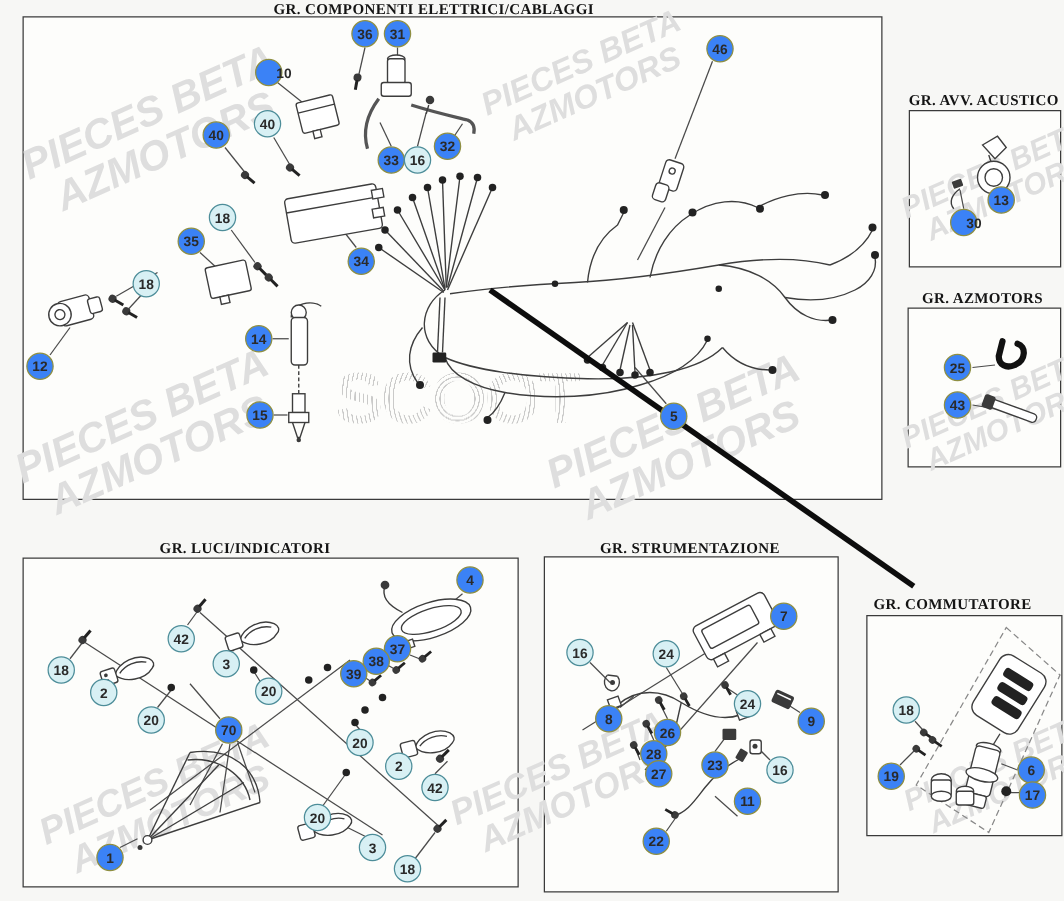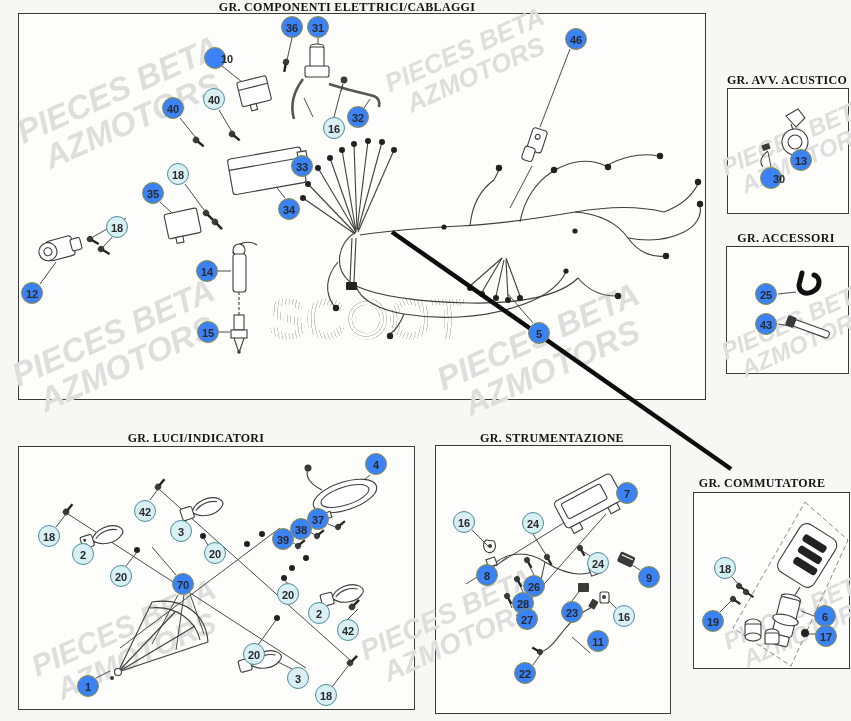--- a/index.html
+++ b/index.html
@@ -31,21 +31,21 @@
 
   <div class="panel" style="left:18px;top:13px;width:686px;height:385px;"></div>
   <div class="panel" style="left:727px;top:88px;width:120px;height:124px;"></div>
   <div class="panel" style="left:726px;top:246px;width:121px;height:126px;"></div>
   <div class="panel" style="left:18px;top:446px;width:395px;height:262px;"></div>
   <div class="panel" style="left:435px;top:445px;width:234px;height:267px;"></div>
   <div class="panel" style="left:693px;top:492px;width:155px;height:175px;"></div>
 
   <div class="panel-title" style="left:347px;top:0px;">GR. COMPONENTI ELETTRICI/CABLAGGI</div>
   <div class="panel-title" style="left:787px;top:73px;">GR. AVV. ACUSTICO</div>
-  <div class="panel-title" style="left:786px;top:231px;">GR. ACCESSORI</div>
+  <div class="panel-title" style="left:786px;top:231px;">GR. AZMOTORS</div>
   <div class="panel-title" style="left:196px;top:431px;">GR. LUCI/INDICATORI</div>
   <div class="panel-title" style="left:552px;top:431px;">GR. STRUMENTAZIONE</div>
   <div class="panel-title" style="left:762px;top:476px;">GR. COMMUTATORE</div>
 
   <div id="wm-layer">
       <div class="wm" style="left: 125px; top: 105px; font-size: 33px; transform: translate(-50%, -50%) rotate(-24deg);">
         <div>PIECES BETA</div>
         <div>AZMOTORS</div>
       </div>
       <div class="wm" style="left: 470px; top: 62px; font-size: 26px; transform: translate(-50%, -50%) rotate(-24deg);">
@@ -496,21 +496,21 @@
       </g>
     <circle class="k" cx="805" cy="633" r="4"></circle>
   </svg>
 
 <div class="callout yellow" style="left: 281px; top: 16px;">36</div>
     <div class="callout yellow" style="left: 307px; top: 16px;">31</div>
     <div class="callout yellow" style="left: 204px; top: 47px; padding-left: 16px;">10</div>
     <div class="callout yellow" style="left: 565px; top: 28px;">46</div>
     <div class="callout yellow" style="left: 162px; top: 97px;">40</div>
     <div class="callout cyan" style="left: 203px; top: 88px;">40</div>
-    <div class="callout yellow" style="left: 291px; top: 117px; margin-top: 38px;">33</div>
+    <div class="callout yellow" style="left: 302px; top: 117px;">33</div>
     <div class="callout cyan" style="left: 323px; top: 117px;">16</div>
     <div class="callout yellow" style="left: 347px; top: 106px;">32</div>
     <div class="callout cyan" style="left: 167px; top: 163px;">18</div>
     <div class="callout yellow" style="left: 142px; top: 182px;">35</div>
     <div class="callout yellow" style="left: 278px; top: 198px;">34</div>
     <div class="callout cyan" style="left: 106px; top: 216px;">18</div>
     <div class="callout yellow" style="left: 196px; top: 260px;">14</div>
     <div class="callout yellow" style="left: 21px; top: 282px;">12</div>
     <div class="callout yellow" style="left: 197px; top: 321px;">15</div>
     <div class="callout yellow" style="left: 528px; top: 322px;">5</div>

